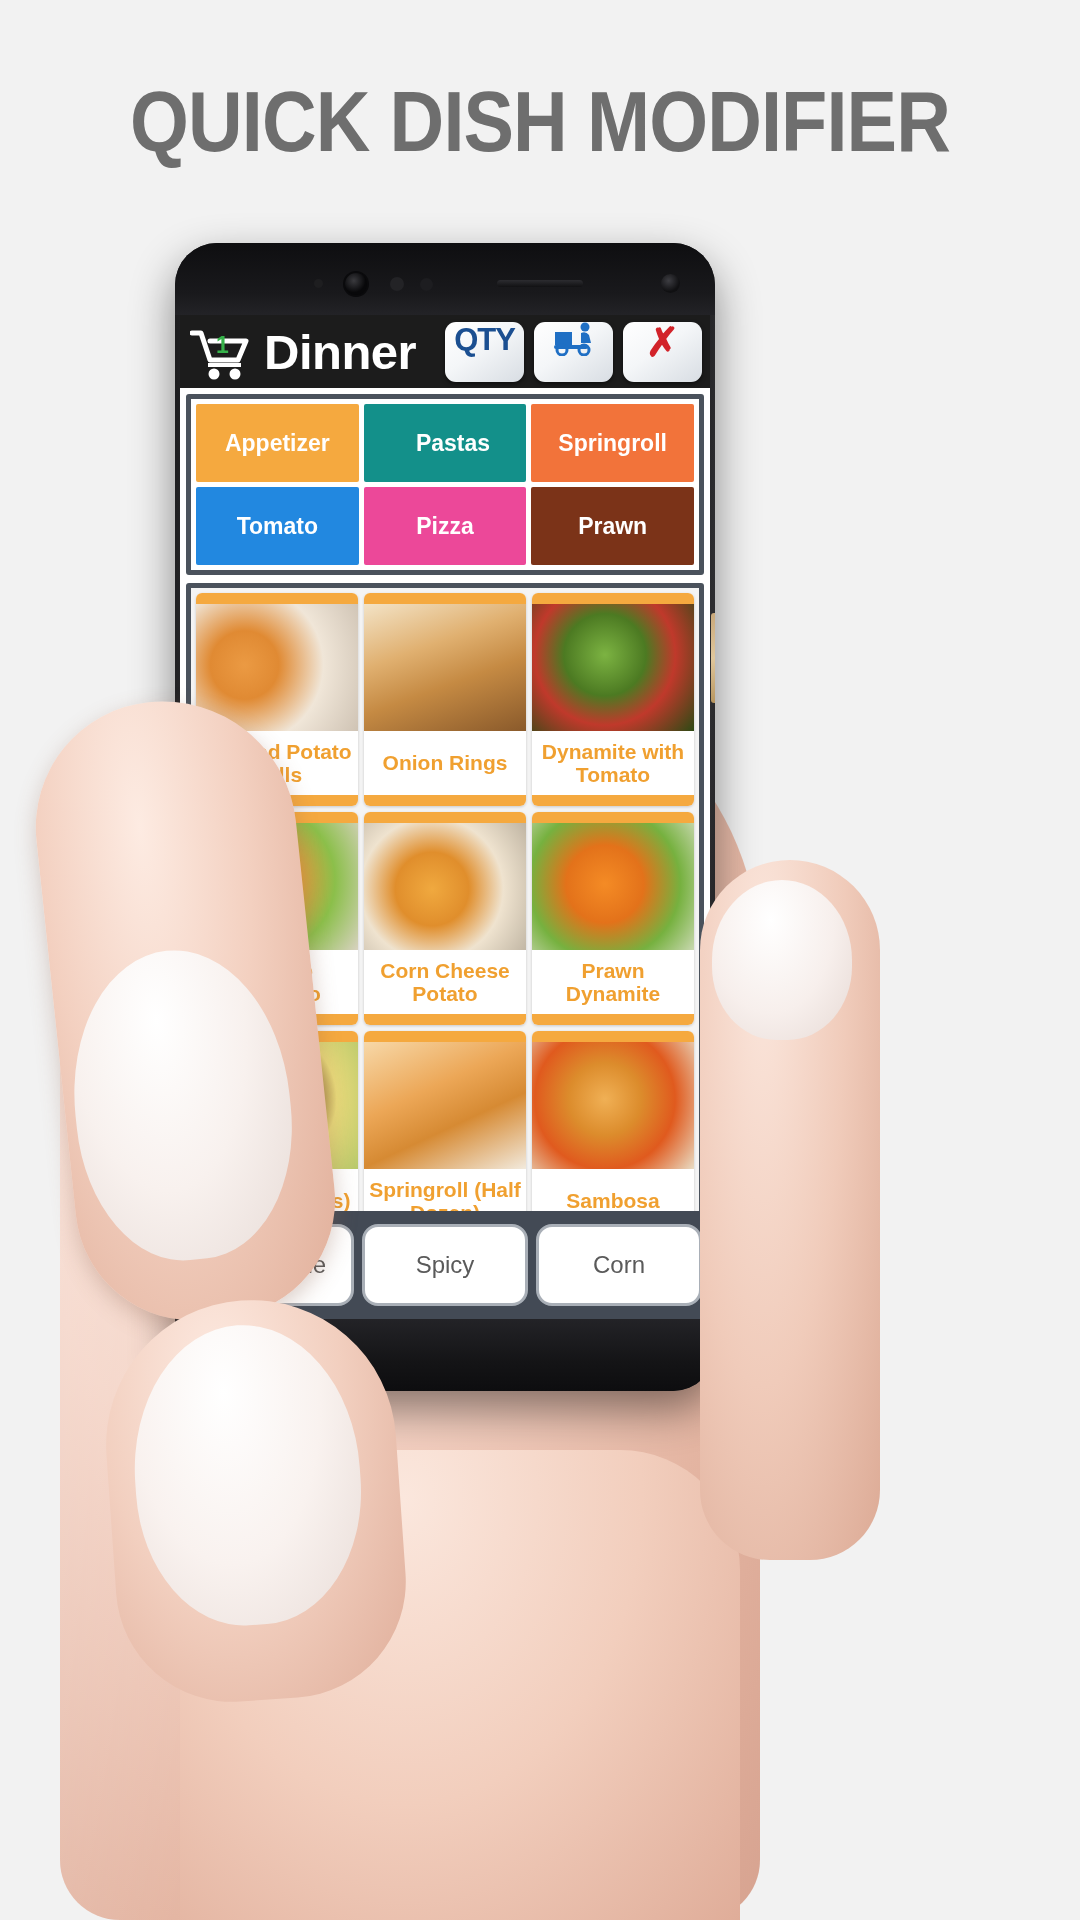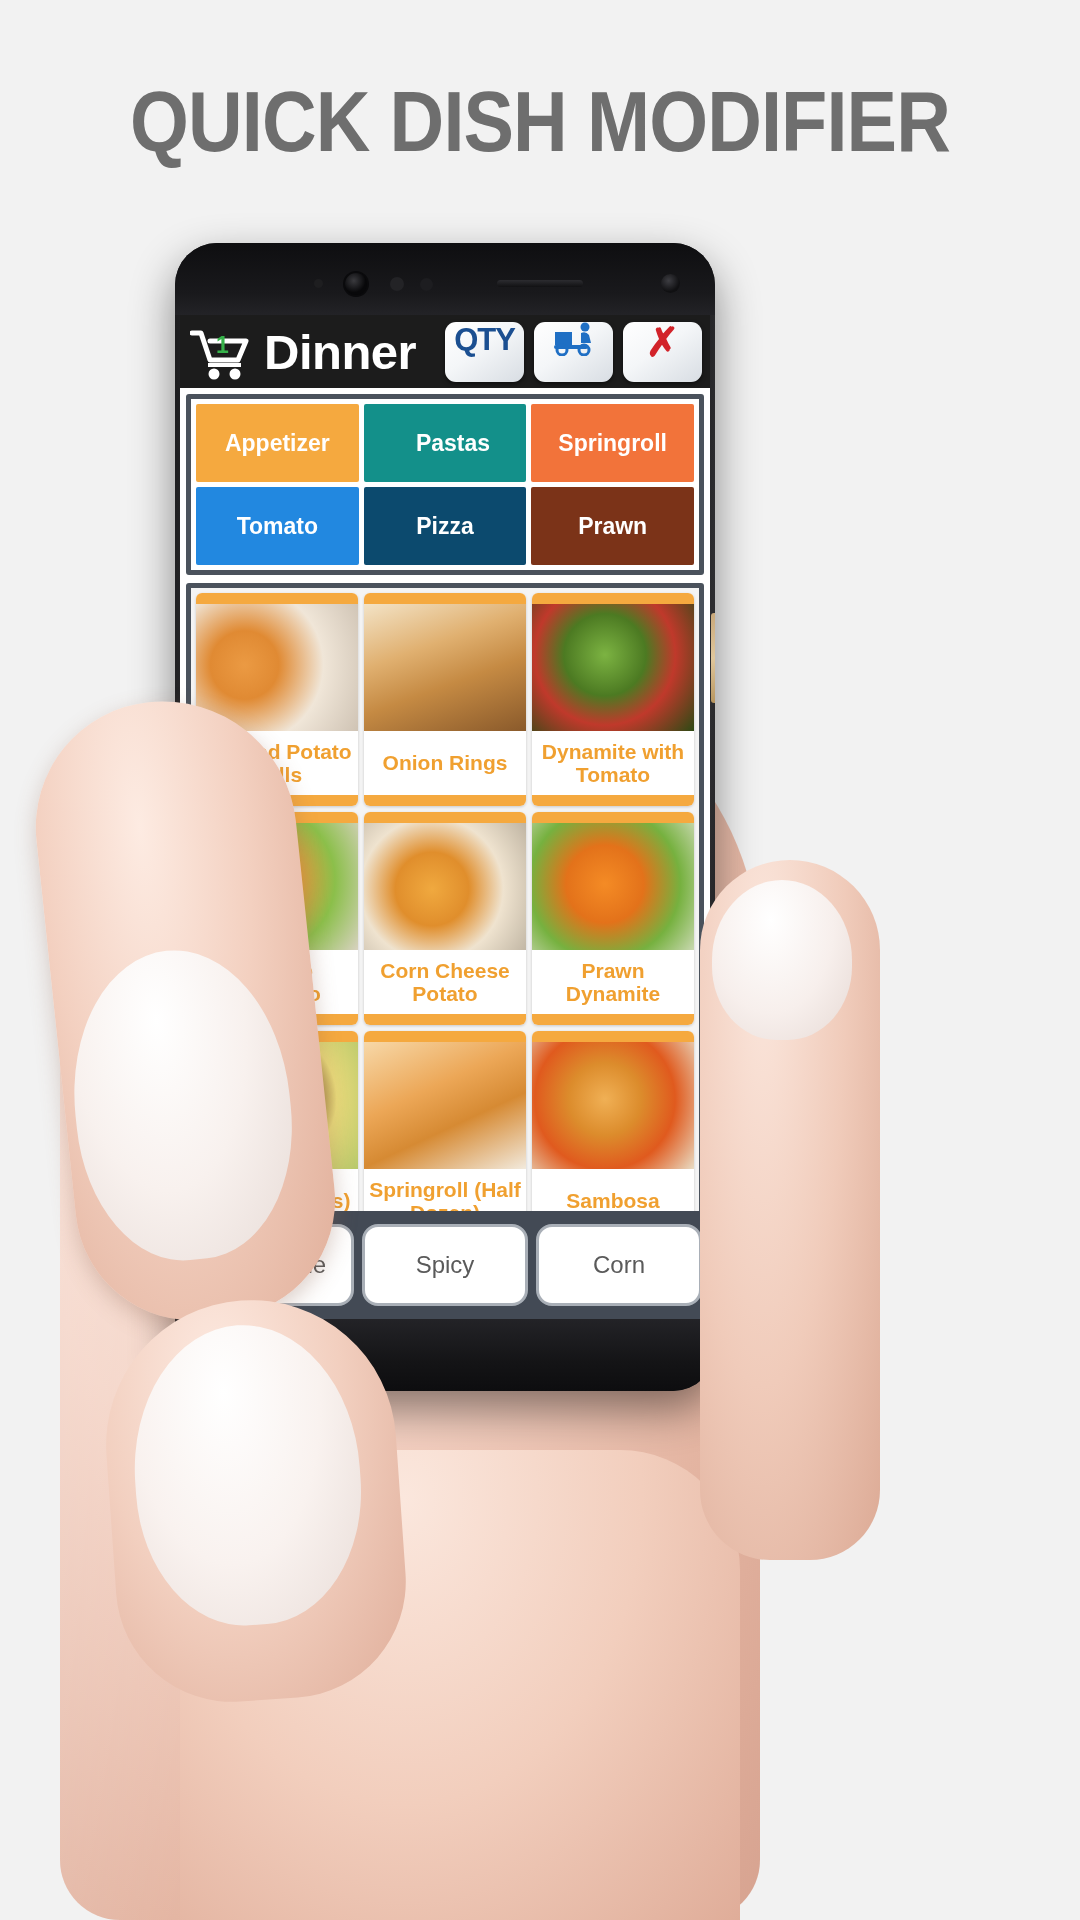--- a/index.html
+++ b/index.html
@@ -385,21 +385,21 @@
         </div>
         <div class="cat-btn" style="background: rgb(19, 144, 138); padding-left: 16px;">
           <span>Pastas</span>
         </div>
         <div class="cat-btn" style="background: rgb(242, 115, 58);">
           <span>Springroll</span>
         </div>
         <div class="cat-btn" style="background: rgb(34, 136, 224);">
           <span>Tomato</span>
         </div>
-        <div class="cat-btn" style="background: #0c4a6e;">
+        <div class="cat-btn" style="background: #ec4899;">
           <span>Pizza</span>
         </div>
         <div class="cat-btn" style="background: rgb(123, 51, 24);">
           <span>Prawn</span>
         </div>
       </div>
     </div>
 
     <div class="items-panel">
       <div class="items-grid">

